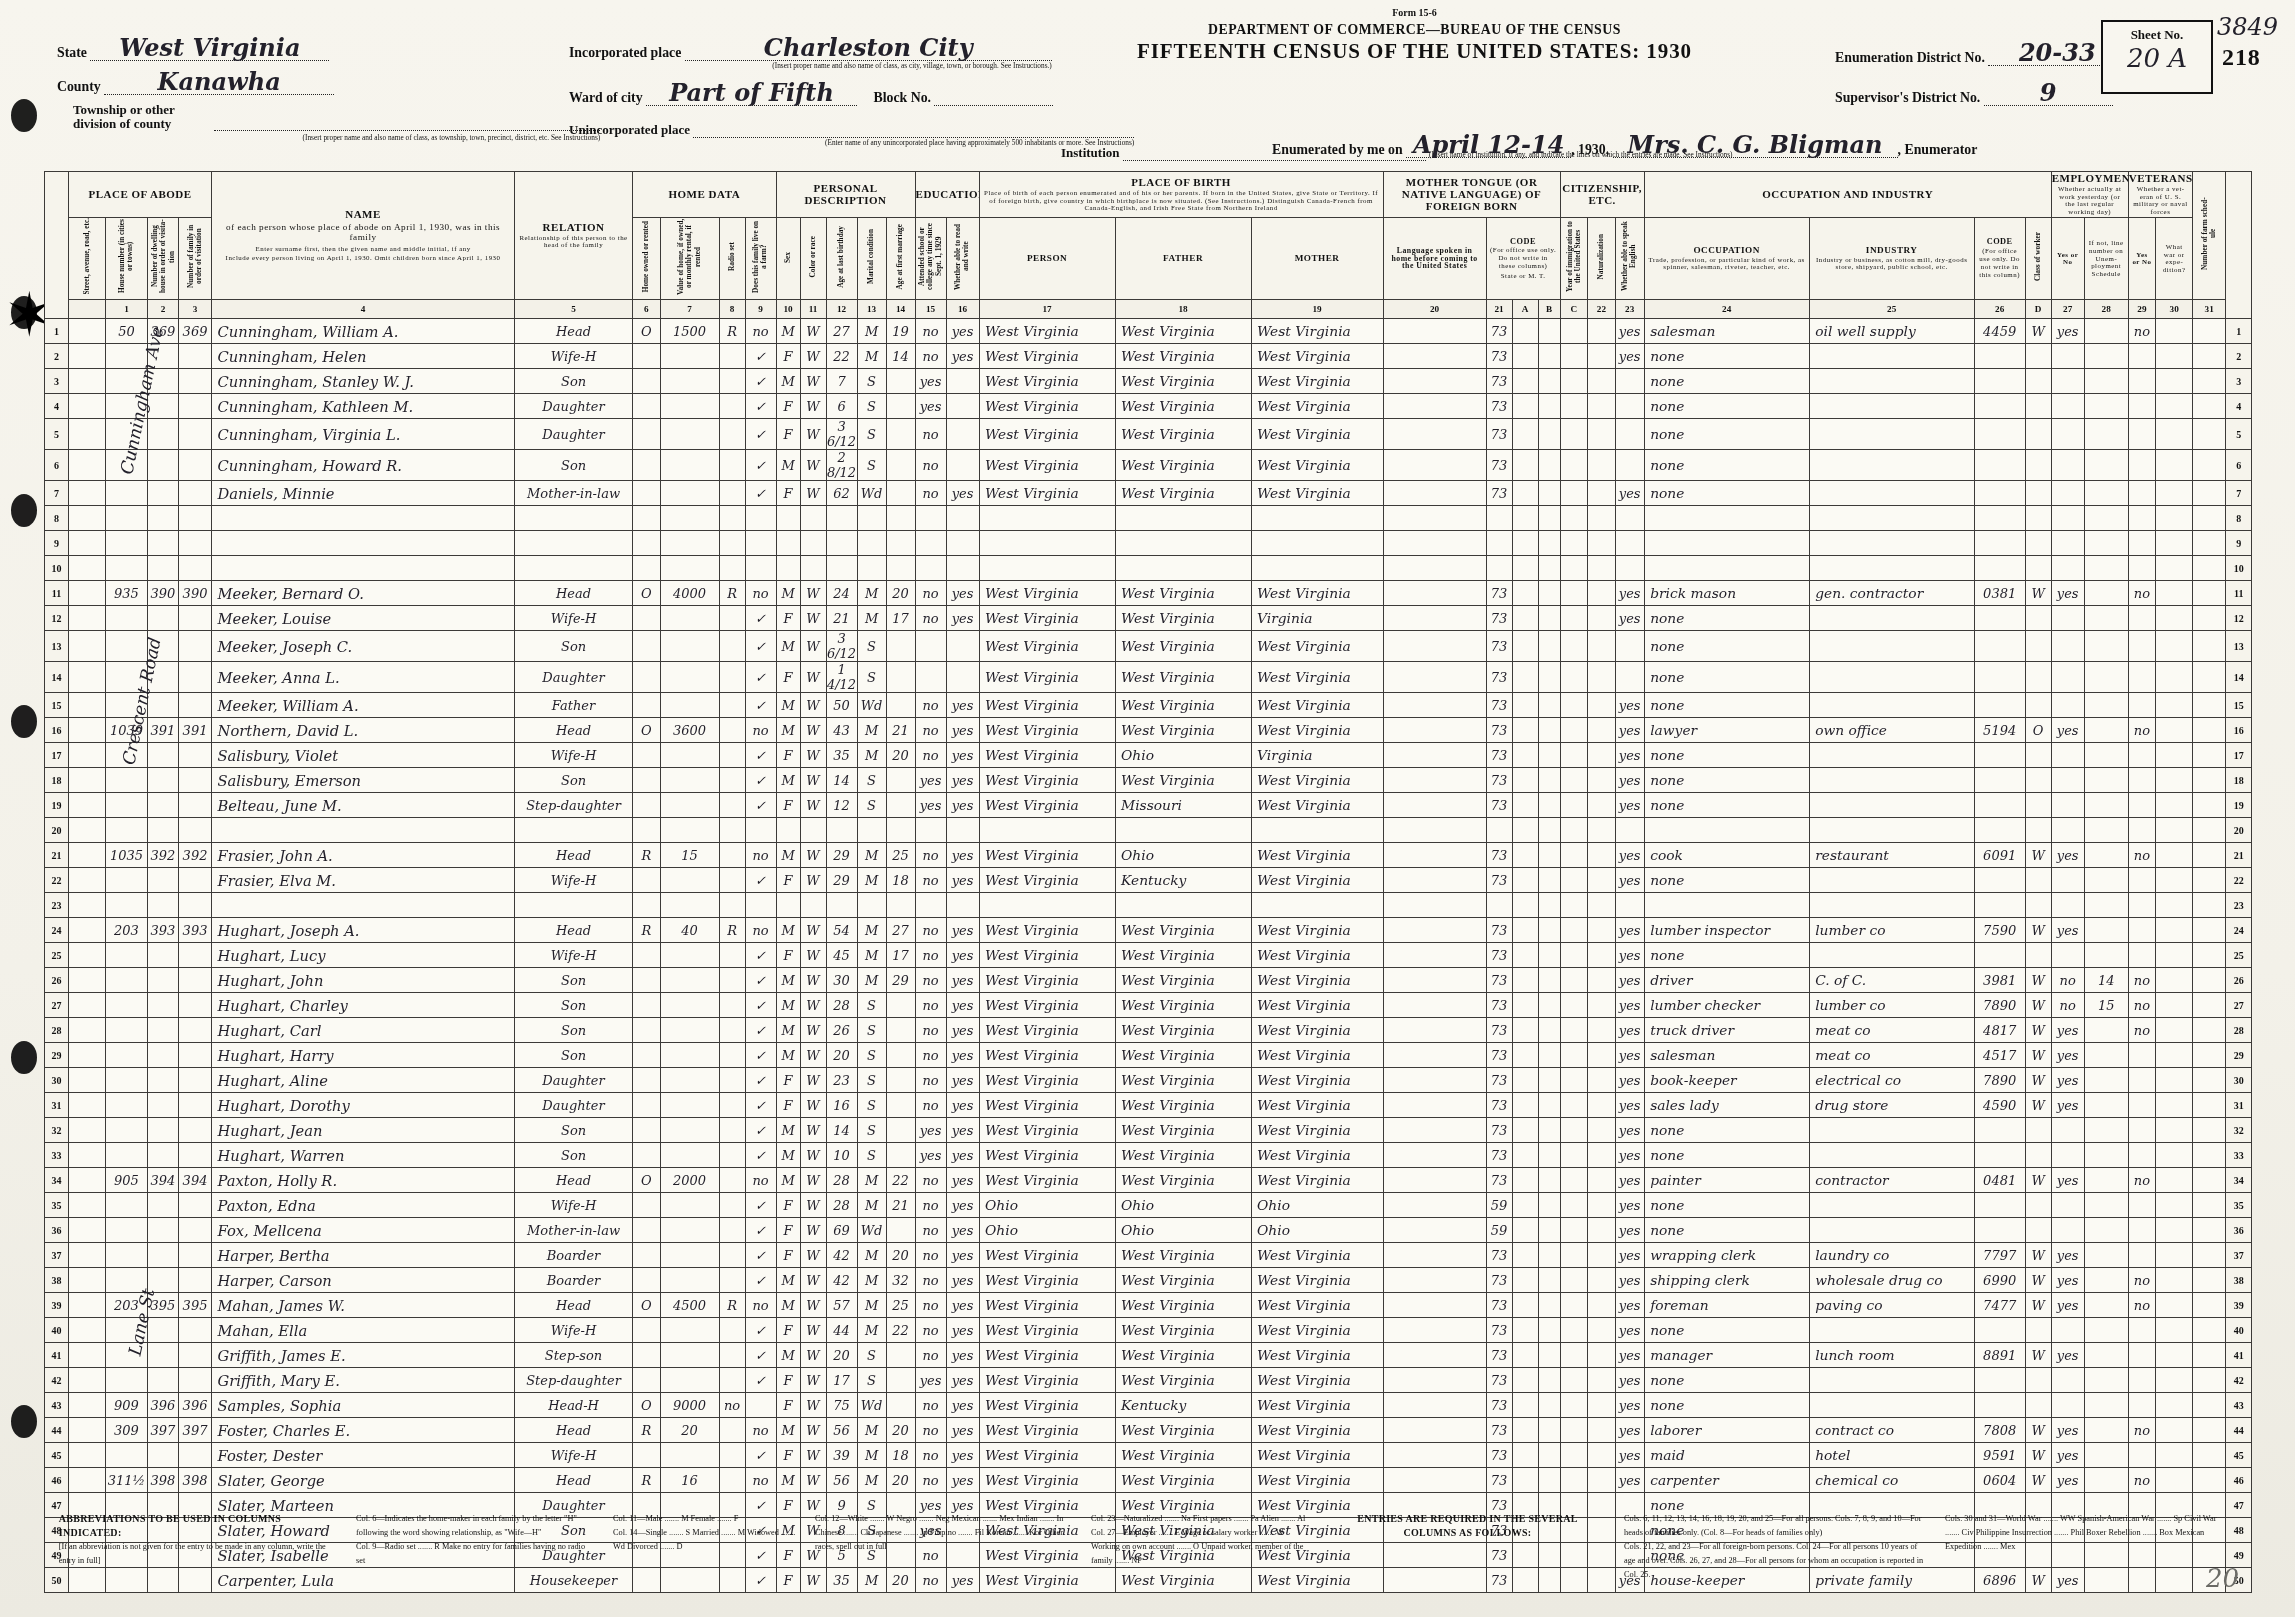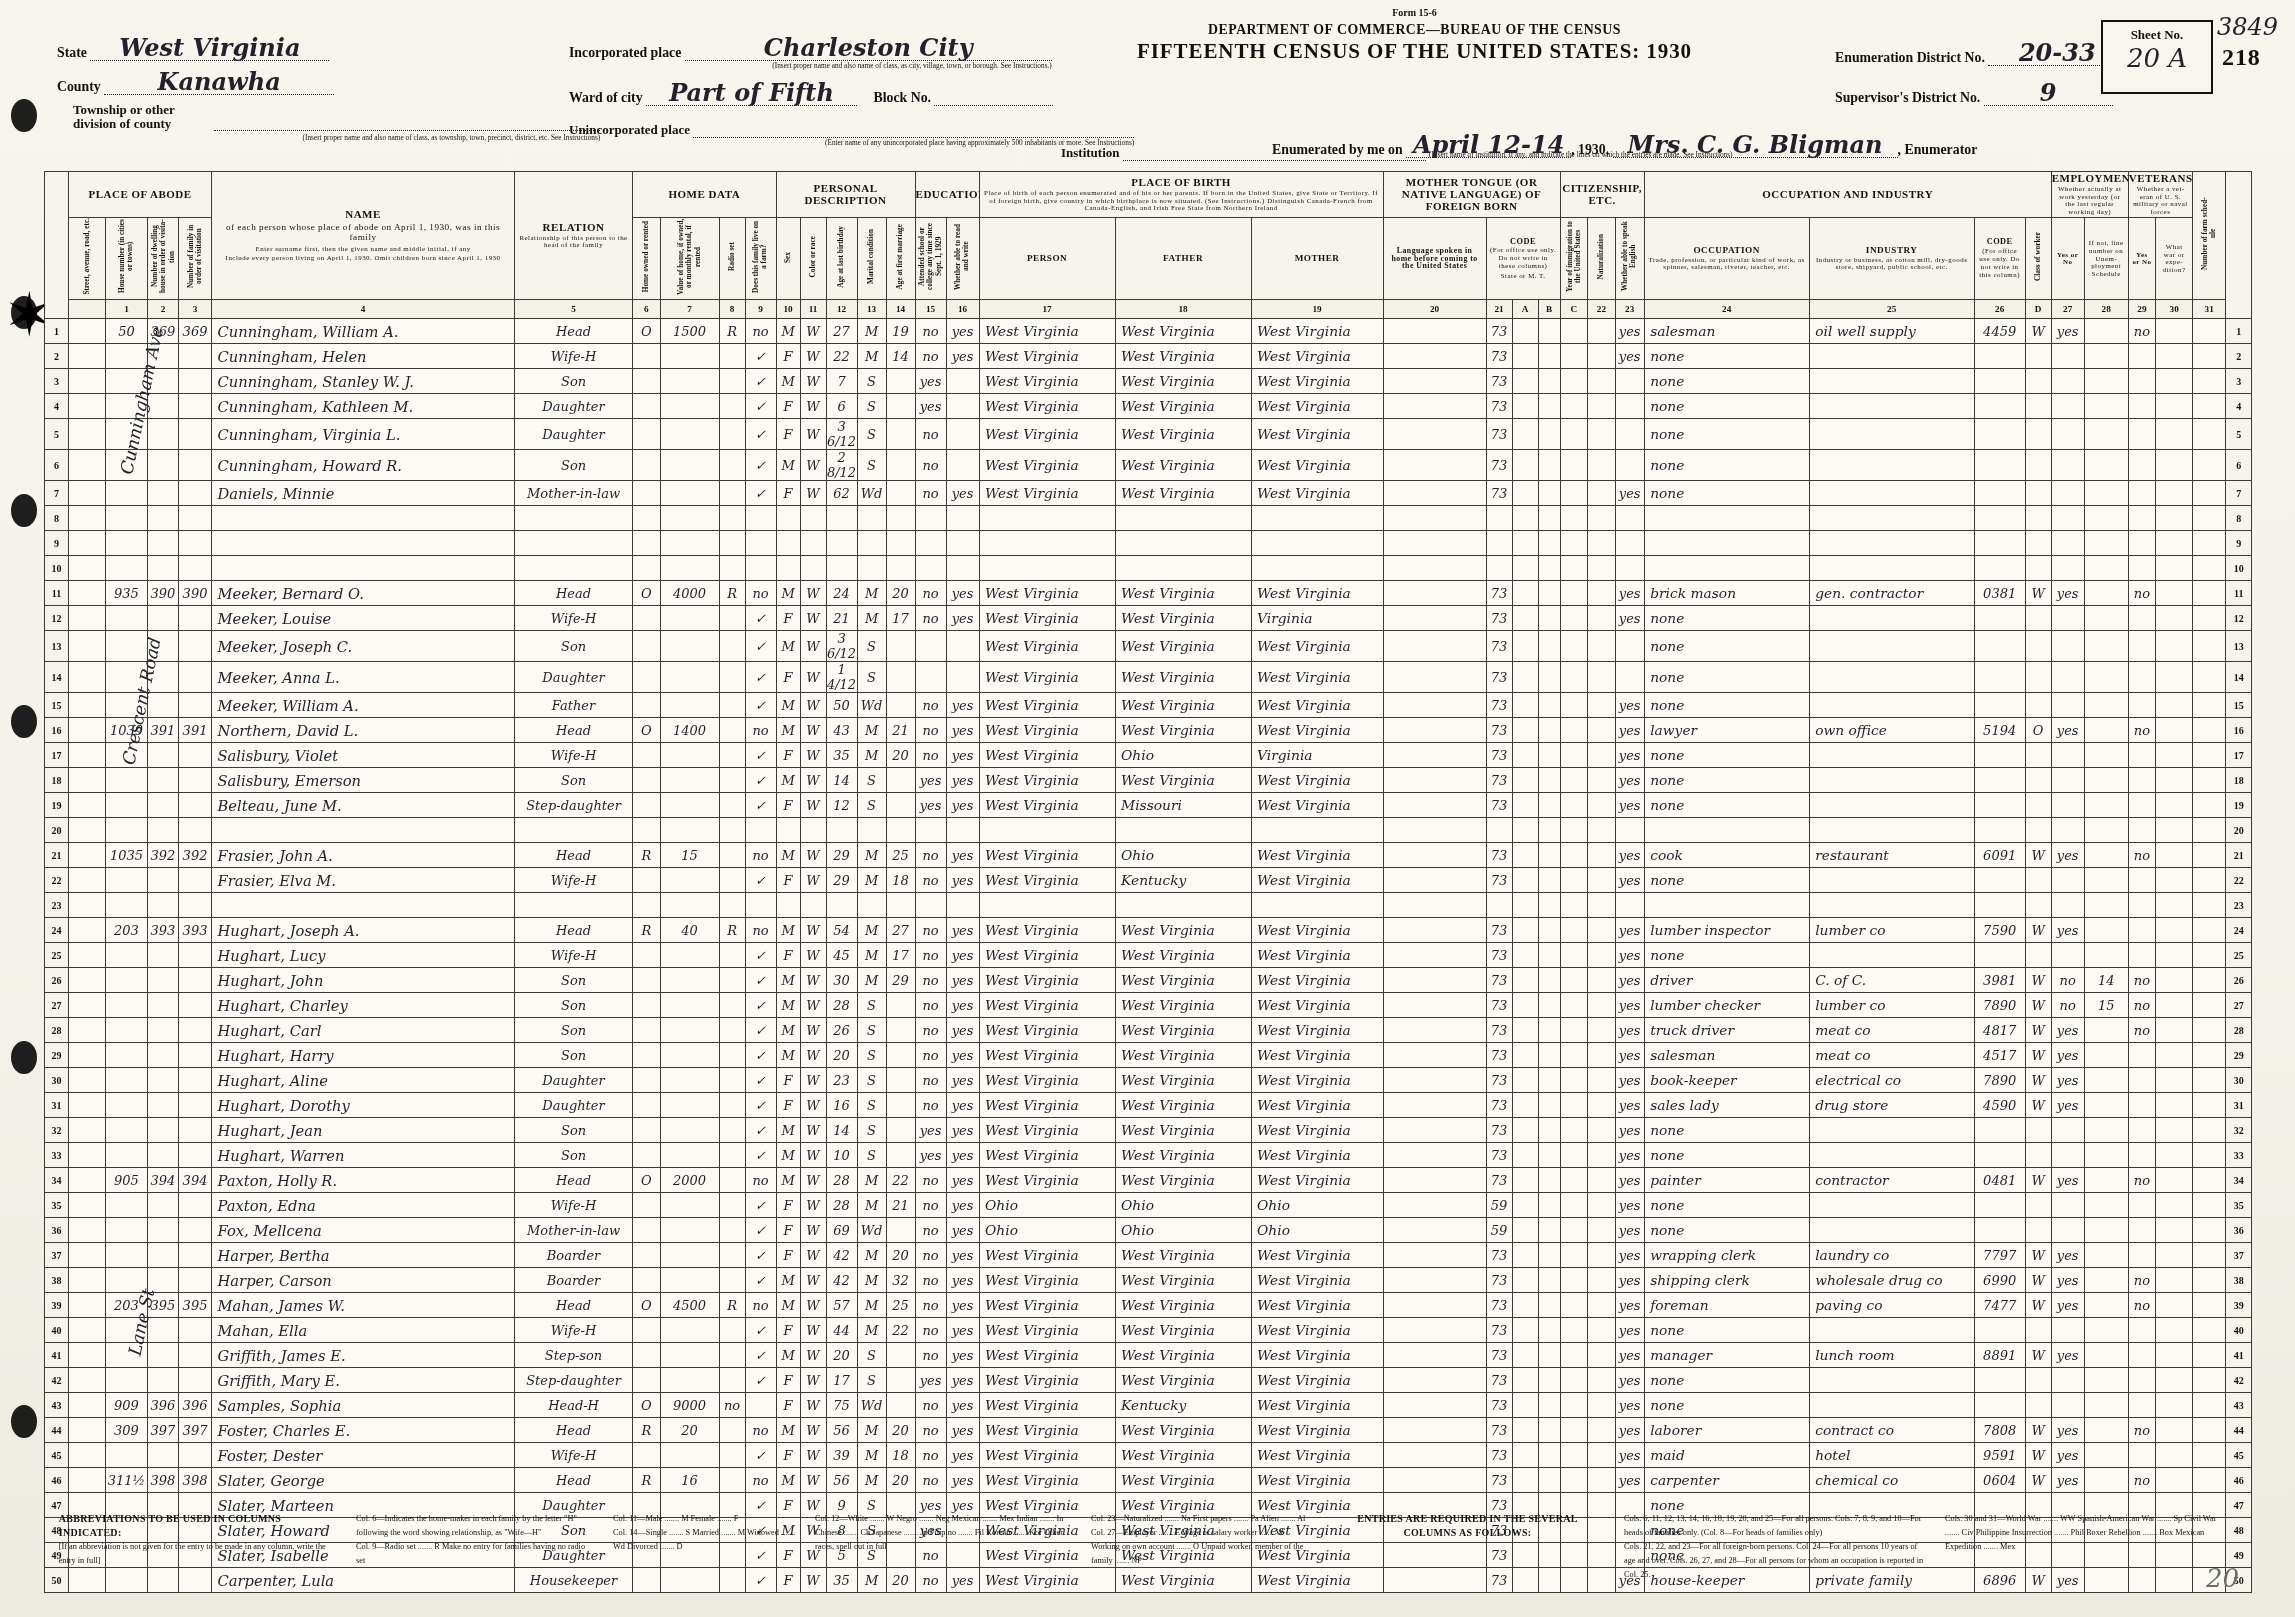--- a/index.html
+++ b/index.html
@@ -904,21 +904,21 @@
           </tr>
           <tr class="fam-start">
             <td class="num">16</td>
             <td class="hw street"></td>
             <td class="hw">1039</td>
             <td class="hw">391</td>
             <td class="hw">391</td>
             <td class="hw name">Northern, David L.</td>
             <td class="hw">Head</td>
             <td class="hw">O</td>
-            <td class="hw">1400</td>
+            <td class="hw">3600</td>
             <td class="hw"></td>
             <td class="hw">no</td>
             <td class="hw">M</td>
             <td class="hw">W</td>
             <td class="hw">43</td>
             <td class="hw">M</td>
             <td class="hw">21</td>
             <td class="hw">no</td>
             <td class="hw">yes</td>
             <td class="hw bp">West Virginia</td>

